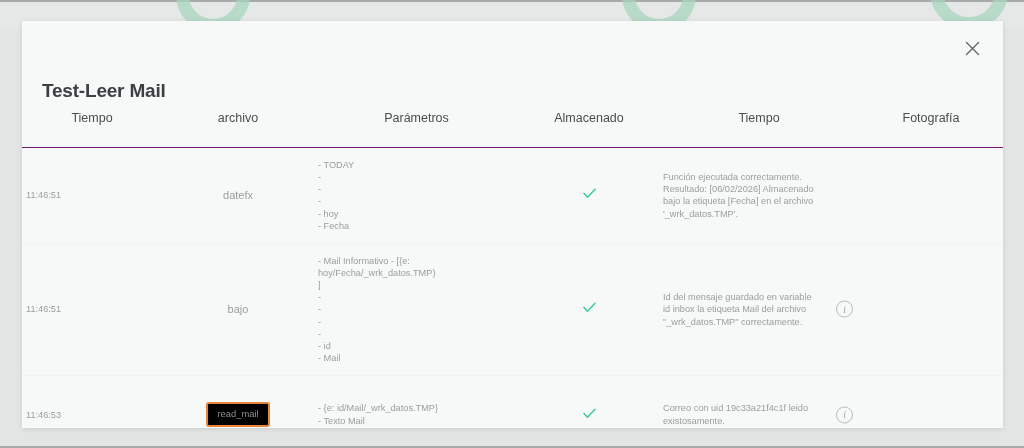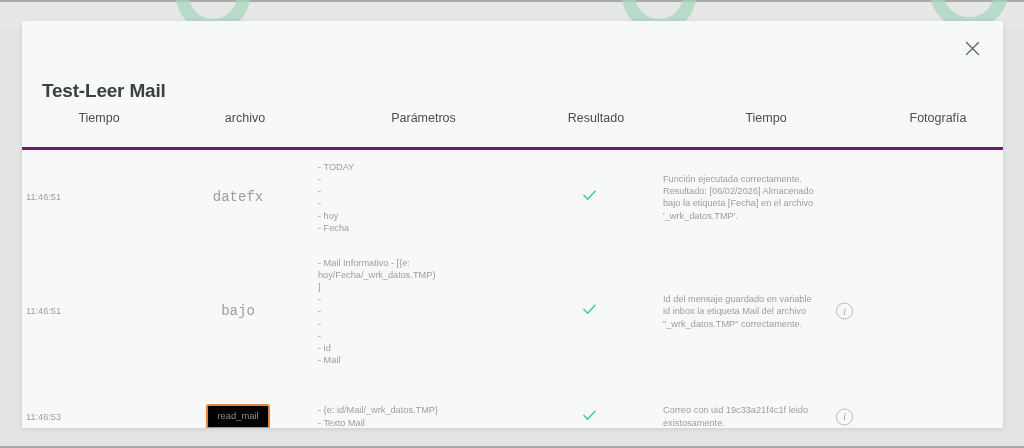--- a/index.html
+++ b/index.html
@@ -84,22 +84,21 @@
   }
   .tbl thead th {
     font-size: 12.5px;
     font-weight: normal;
     color: #4a4d50;
     text-align: center;
     padding: 0 0 22px 0;
     vertical-align: bottom;
   }
   .thead-row-wrap {
-    border-bottom: 3px solid #701a75;
-    padding-left: 7px;
+    border-bottom: 1px solid #701a75;
   }
   .tbl tbody td {
     font-size: 9.2px;
     color: #9b9d9f;
     vertical-align: middle;
     padding: 11px 4px;
     line-height: 1.32;
   }
   .tbl tbody tr { border-bottom: 1px solid #f1f2f2; }
   .tbl tbody tr:last-child { border-bottom: 1px solid #f1f2f2; }
@@ -111,21 +110,21 @@
   .col-mensaje  { width: 200px; }
   .col-foto     { width: 144px; }
 
   td.cell-tiempo { text-align: left; padding-left: 12px; font-size: 9.2px; }
   td.cell-action { text-align: center; }
   td.cell-params { text-align: left; padding-left: 14px; white-space: pre-line; }
   td.cell-resultado { text-align: center; }
   td.cell-mensaje { text-align: left; position: relative; padding-left: 4px; padding-right: 30px; }
   td.cell-foto { text-align: center; }
 
-  .action-chip-plain { color: #9b9d9f; font-size: 14px; font-family: Liberation Mono, monospace; }
+  .action-chip-plain { color: #9b9d9f; font-size: 11px; }
   .action-chip-boxed {
     display: inline-block;
     border: 2px solid #e8833a;
     border-radius: 3px;
     padding: 4px 9px 5px;
     color: #8d8f91;
     font-size: 9.4px;
     background: #000000;
   }
 
@@ -187,21 +186,21 @@
           <col class="col-params">
         <col class="col-resultado">
           <col class="col-mensaje">
           <col class="col-foto">
       </colgroup>
       <thead>
         <tr>
           <th>Tiempo</th>
           <th>archivo</th>
           <th>Parámetros</th>
-          <th>Resultado</th>
+          <th>Almacenado</th>
           <th>Tiempo</th>
           <th>Fotografía</th>
         </tr>
       </thead>
     </table>
   </div>
 
   <table class="tbl">
     <colgroup>
       <col class="col-tiempo">

